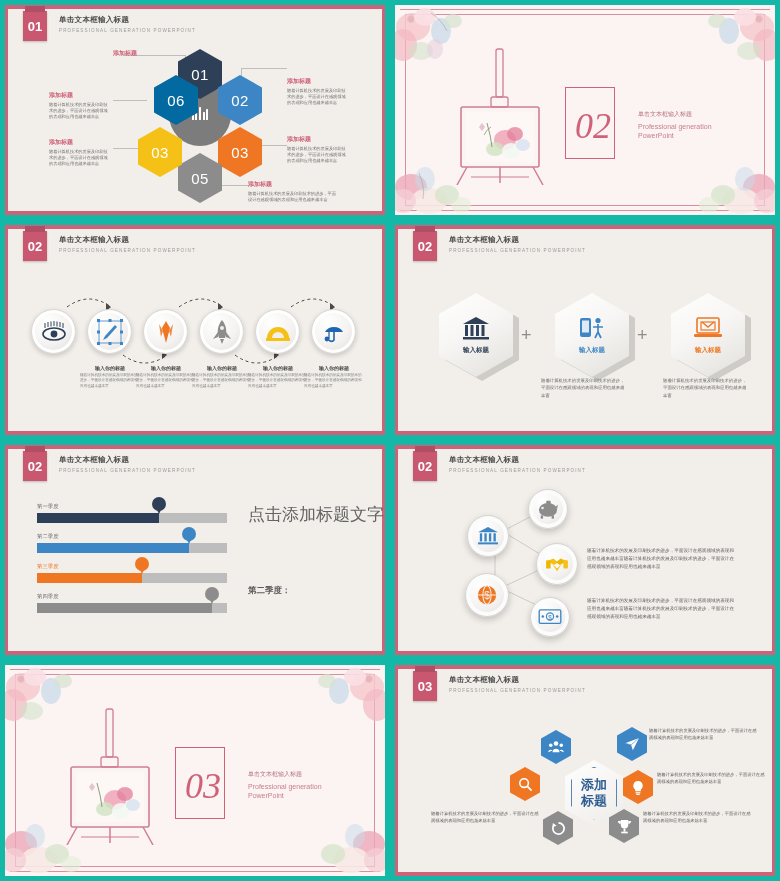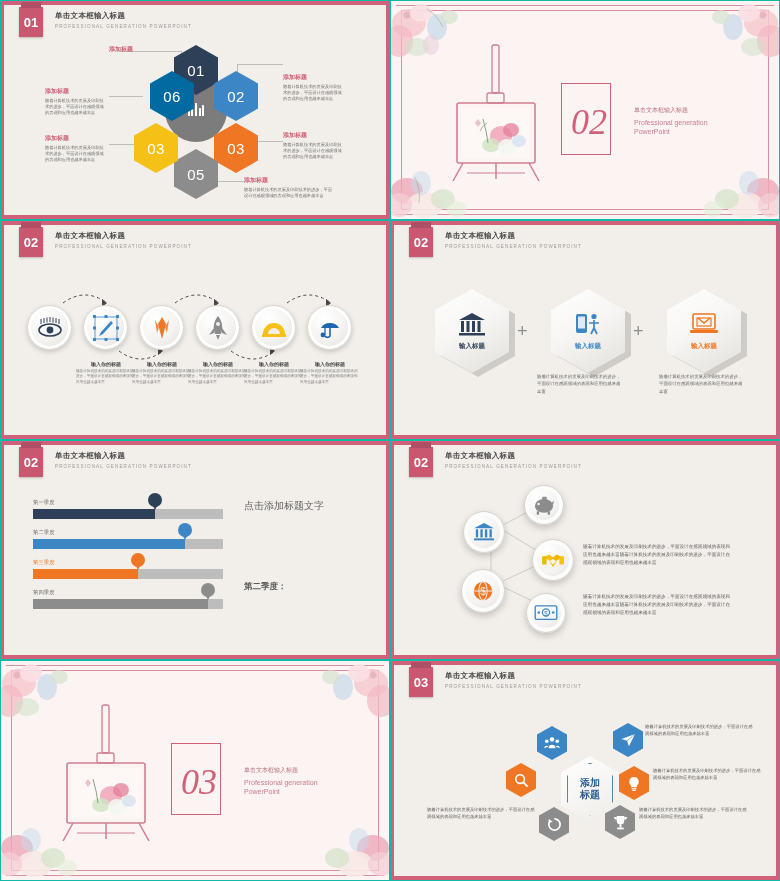--- a/index.html
+++ b/index.html
@@ -14,21 +14,21 @@
     display: grid;
     grid-template-columns: 390px 390px;
     grid-template-rows: 220px 220px 220px 221px;
     background: #ffffff;
   }
   .slide {
     position: relative;
     width: 390px; height: 220px;
     overflow: hidden;
     background: #f2efea;
-    border: 1px solid #14b8a6;
+    border: 5px solid #14b8a6;
   }
   .slide.r4 { height: 221px; }
 
   
   .frame-top, .frame-bottom {
     position: absolute; left: 0; right: 0; height: 4px;
     background: #cf6178;
   }
   .frame-top { top: 0; }
   .frame-bottom { bottom: 0; }
@@ -154,21 +154,21 @@
   .pin {
     position: absolute; top: -16px; width: 14px; height: 14px; border-radius: 50%;
     color: #fff; font-size: 4.6px; display: flex; align-items: center; justify-content: center;
     transform: translateX(-7px);
   }
   .pin::after {
     content: ""; position: absolute; bottom: -3px; left: 5px;
     width: 0; height: 0; border-left: 2px solid transparent; border-right: 2px solid transparent;
     border-top: 4px solid currentColor;
   }
-  .chart-title { position: absolute; left: 243px; top: 58px; font-size: 10px; color: #636363; text-align: right;}
+  .chart-title { position: absolute; left: 243px; top: 58px; font-size: 17px; color: #636363; text-align: right;}
   .chart-total-lbl { position: absolute; left: 243px; top: 140px; font-size: 8.5px; color: #5d5d5d; font-weight: bold;}
   .chart-total-val {
     position: absolute; left: 238px; top: 152px; font-size: 25px; color: #6e6e6e;
     font-family: "DejaVu Sans Mono", monospace; font-weight: bold; letter-spacing: -1px;
   }
 
   
   .ncirc {
     position: absolute; border-radius: 50%;
     background: radial-gradient(circle at 34% 28%, #ffffff 0%, #f3f2f0 55%, #dbd9d5 100%);
@@ -189,21 +189,21 @@
     clip-path: polygon(50% 0%, 100% 25%, 100% 75%, 50% 100%, 0% 75%, 0% 25%);
     background: linear-gradient(145deg,#ffffff,#eeece8);
     display: flex; align-items: center; justify-content: center;
   }
   .h8center-in {
     position: absolute; width: 46px; height: 53px;
     clip-path: polygon(50% 0%, 100% 25%, 100% 75%, 50% 100%, 0% 75%, 0% 25%);
     border: 1px solid #5b85b5;
     display: flex; align-items: center; justify-content: center;
     flex-direction: column;
-    color: #2f5f92; font-size: 10px; font-weight: bold; line-height: 1.25;
+    color: #2f5f92; font-size: 13px; font-weight: bold; line-height: 1.25;
   }
   .h8txt { position: absolute; width: 108px; font-size: 4.3px; color: #5e5e5e; line-height: 1.7;}
 </style>
 </head>
 <body>
 
 <div class="deck">
 
   <div class="slide">
     <div class="frame-top"></div>

